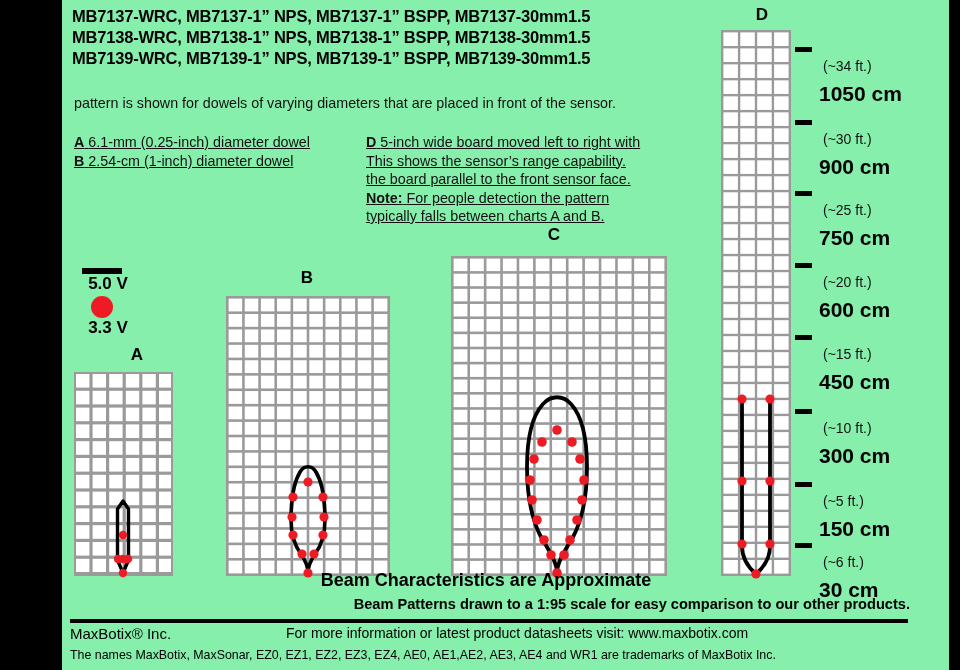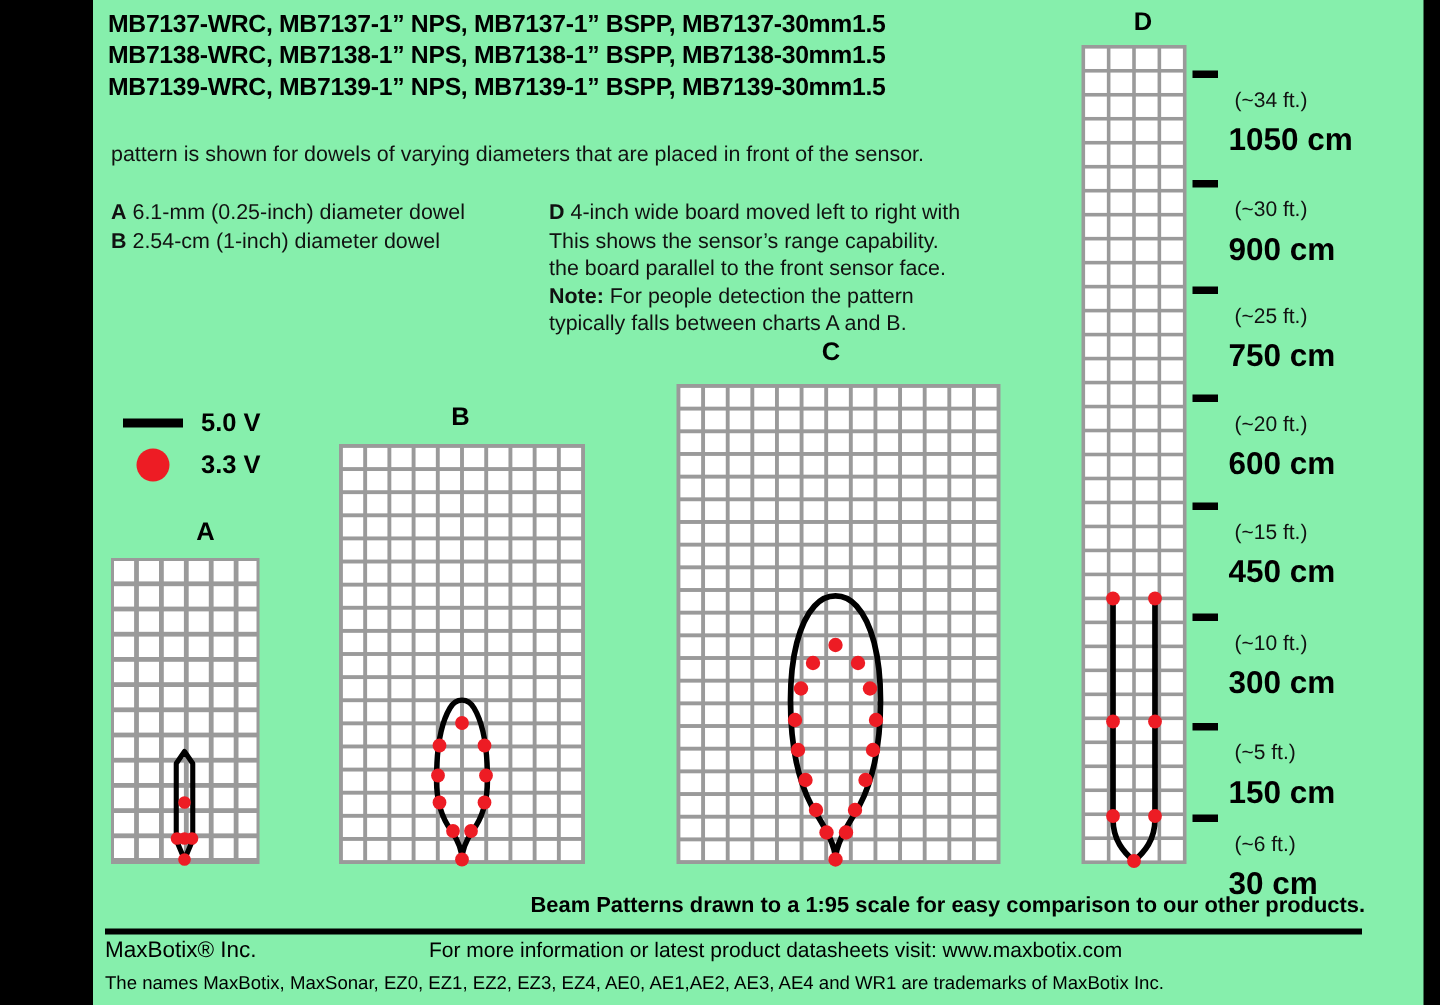--- a/index.html
+++ b/index.html
@@ -19,26 +19,26 @@
   #title div{
     font-size:16.5px;font-weight:bold;color:#000;
     line-height:21px;letter-spacing:-0.2px;white-space:nowrap;
   }
   #intro{left:12px;top:94px;width:630px;}
   #intro p{margin:0;font-size:14.3px;line-height:18.5px;color:#111;}
   #desc-cols{left:12px;top:133px;width:650px;display:flex;gap:14px;}
   #desc-cols .col{font-size:14.3px;line-height:18.5px;color:#111;}
   #desc-cols .col.left{width:278px;}
   #desc-cols .col.right{width:340px;}
-  .ditem{white-space:nowrap;}
+  .ditem{white-space:nowrap;text-decoration:underline;}
   .dkey{font-weight:bold;}
 
   
   #legend{left:20px;top:268px;}
-  .lrow{display:flex;align-items:center;height:28px;}
+  .lrow{display:flex;align-items:center;height:28px;flex-direction:column;}
   .lbar{width:40px;height:6px;background:#000;margin-right:12px;}
   .ldotwrap{width:40px;display:flex;justify-content:center;margin-right:12px;}
   .ldot{width:22px;height:22px;border-radius:50%;background:#ED1C24;}
   .ltext{font-size:17px;font-weight:bold;color:#000;}
 
   
   .clabel{font-size:17px;font-weight:bold;color:#000;text-align:center;}
 
   
   .tick{position:absolute;}
@@ -79,21 +79,21 @@
         <span>6.1-mm (0.25-inch) diameter dowel</span>
       </div>
       <div class="ditem">
         <span class="dkey">B</span>
         <span>2.54-cm (1-inch) diameter dowel</span>
       </div>
     </div>
     <div class="col right">
       <div class="ditem">
         <span class="dkey">D</span>
-        <span>4-inch wide board moved left to right with</span>
+        <span>5-inch wide board moved left to right with</span>
       </div>
       <div class="ditem">
         <span>This shows the sensor’s range capability.</span>
       </div>
       <div class="ditem">
         <span>the board parallel to the front sensor face.</span>
       </div>
       <div class="ditem">
         <span class="dkey">Note:</span>
         <span>For people detection the pattern</span>
@@ -913,20 +913,21 @@
     <div class="tickmark"></div>
     <div class="tickcm">150 cm</div>
     <div class="tickft">(~5 ft.)</div>
   </div>
   <div class="abs tick" style="left:733px;top:534px;">
     <div class="tickmark"></div>
     <div class="tickcm">30 cm</div>
     <div class="tickft">(~6 ft.)</div>
   </div>
 
+  <div class="abs" id="cap1">Beam Characteristics are Approximate</div>
   <div class="abs" id="cap2">Beam Patterns drawn to a 1:95 scale for easy comparison to our other products.</div>
   <div class="abs" id="rule"></div>
 
   <div class="abs" id="foot1">
     <div id="foot-co">MaxBotix® Inc.</div>
     <div id="foot-info">For more information or latest product datasheets visit:  www.maxbotix.com</div>
   </div>
   <div class="abs" id="foot2">The names MaxBotix, MaxSonar, EZ0, EZ1, EZ2, EZ3, EZ4, AE0, AE1,AE2, AE3, AE4 and WR1 are trademarks of MaxBotix Inc.</div>
 
 </div>

